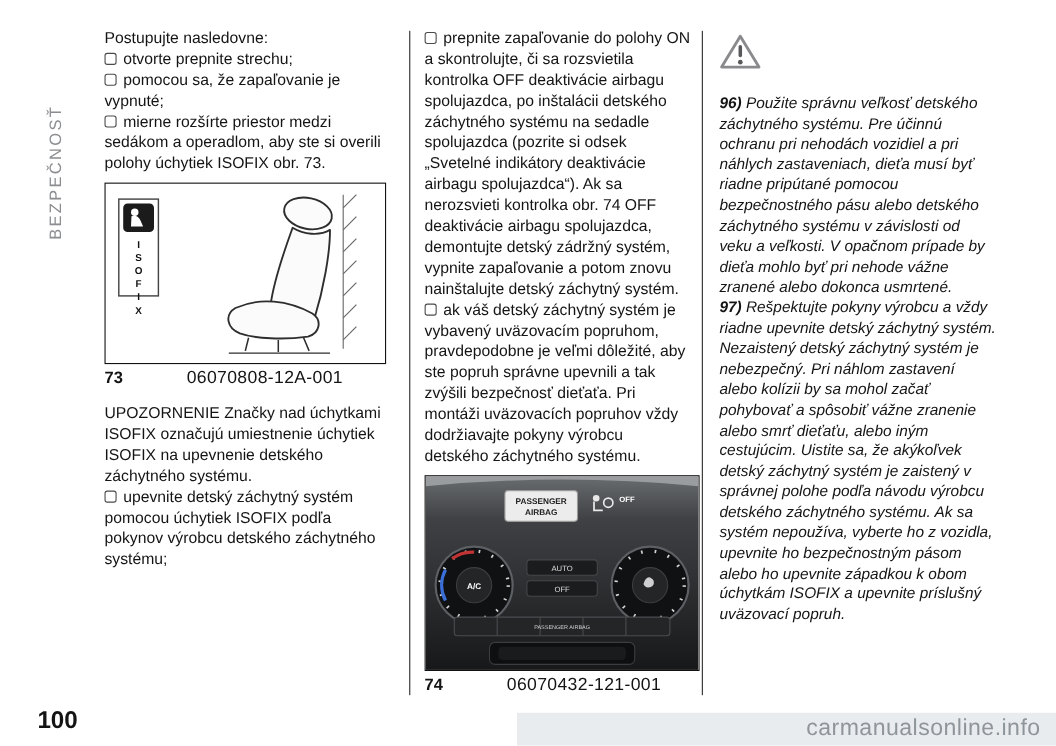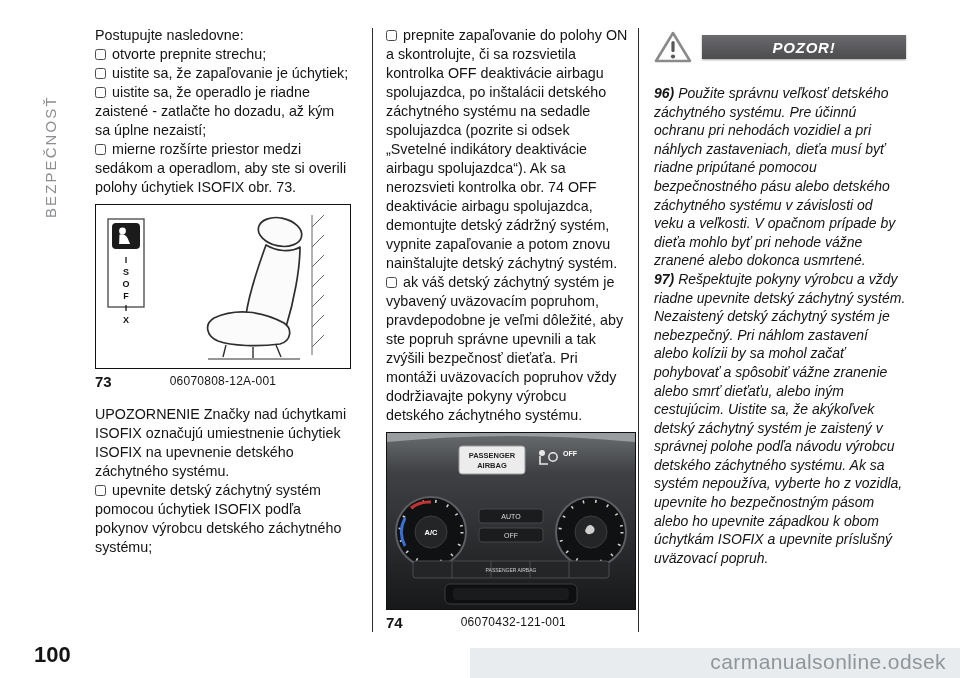--- a/index.html
+++ b/index.html
@@ -31,21 +31,21 @@
   .sq {
     display:inline-block; width:9px; height:9px; border:1.5px solid #4a4a4a;
     border-radius:2.5px; margin-right:6px; vertical-align:-1px; background:#fff;
   }
 
   .figbox { border:1px solid #111; background:#fff; margin:7px 0 3px 0; overflow:hidden; }
   #fig73 { width:254px; height:163px; }
   #fig74 { width:248px; height:176px; }
   .figcap { display:flex; align-items:flex-end; margin:1px 0 14px 0; }
   .fignum { font-size:15px; font-weight:bold; }
-  .figcode { font-size:12px; margin-left:58px; letter-spacing:.02em; }
+  .figcode { font-size:16px; margin-left:58px; letter-spacing:.02em; }
 
   
   .warnhead { display:flex; align-items:center; gap:10px; margin:4px 0 20px 0; }
   .warnbar {
     flex:1; height:24px; display:flex; align-items:center; justify-content:center;
     background:linear-gradient(#6a6a6e,#4c4c4f); color:#fff;
     font-style:italic; font-weight:bold; font-size:15px; letter-spacing:.05em;
     box-shadow:0 1px 2px rgba(0,0,0,.35);
   }
   .notes { font-style:italic; font-size:14px; line-height:18.6px; }
@@ -55,22 +55,21 @@
 <body>
 
 <div class="vtab">BEZPEČNOSŤ</div>
 
 <div class="vrule" id="rule1"></div>
 <div class="vrule" id="rule2"></div>
 
 <div class="col" id="col1">
   <p>Postupujte nasledovne:</p>
   <p><span class="sq"></span><span>otvorte prepnite strechu;</span></p>
-  <p><span class="sq"></span><span>uistite sa, že zapaľovanie je úchytiek;</span></p>
-  <p><span class="sq"></span><span>uistite sa, že operadlo je riadne zaistené - zatlačte ho dozadu, až kým sa úplne nezaistí;</span></p>
+  <p><span class="sq"></span><span>pomocou sa, že zapaľovanie je vypnuté;</span></p>
   <p><span class="sq"></span><span>mierne rozšírte priestor medzi sedákom a operadlom, aby ste si overili polohy úchytiek ISOFIX obr. 73.</span></p>
 
   <div class="figbox" id="fig73">
     <svg viewBox="0 0 252 161" width="252" height="161">
 
       <rect x="12" y="14" width="36" height="88" fill="#ffffff" stroke="#444" stroke-width="1.3"></rect>
       <rect x="16" y="18" width="28" height="26" rx="4" fill="#1b1b1b"></rect>
       <circle cx="26.5" cy="26" r="3.4" fill="#fff"></circle>
       <path d="M23.5 29.5 q5.5 -1.5 8 3.5 l2.6 6 h-11 z" fill="#fff"></path>
       <text x="30" y="50" font-size="9" font-weight="bold" fill="#111" style="writing-mode:vertical-rl; text-orientation:upright; letter-spacing:2px;">ISOFIX</text>
@@ -171,25 +170,22 @@
   </div>
 </div>
 
 <div class="col" id="col3">
   <div class="warnhead">
     <svg width="38" height="34" viewBox="0 0 38 34">
       <path d="M19 3 L36 31 L2 31 Z" fill="#ffffff" stroke="#8a8a8d" stroke-width="2.6" stroke-linejoin="round"></path>
       <rect x="17.4" y="11" width="3.2" height="11" rx="1.6" fill="#58585a"></rect>
       <circle cx="19" cy="26.5" r="2.1" fill="#58585a"></circle>
     </svg>
-    <div class="warnbar">
-      <span>POZOR!</span>
-    </div>
   </div>
   <div class="notes">
     <p><b>96)</b> <span>Použite správnu veľkosť detského záchytného systému. Pre účinnú ochranu pri nehodách vozidiel a pri náhlych zastaveniach, dieťa musí byť riadne pripútané pomocou bezpečnostného pásu alebo detského záchytného systému v závislosti od veku a veľkosti. V opačnom prípade by dieťa mohlo byť pri nehode vážne zranené alebo dokonca usmrtené.</span></p>
     <p><b>97)</b> <span>Rešpektujte pokyny výrobcu a vždy riadne upevnite detský záchytný systém. Nezaistený detský záchytný systém je nebezpečný. Pri náhlom zastavení alebo kolízii by sa mohol začať pohybovať a spôsobiť vážne zranenie alebo smrť dieťaťu, alebo iným cestujúcim. Uistite sa, že akýkoľvek detský záchytný systém je zaistený v správnej polohe podľa návodu výrobcu detského záchytného systému. Ak sa systém nepoužíva, vyberte ho z vozidla, upevnite ho bezpečnostným pásom alebo ho upevnite západkou k obom úchytkám ISOFIX a upevnite príslušný uväzovací popruh.</span></p>
   </div>
 </div>
 
 <div class="pagenum">100</div>
 <div class="wm-band"></div>
-<div class="watermark">carmanualsonline.odsek</div>
+<div class="watermark">carmanualsonline.info</div>
 
 </body></html>

